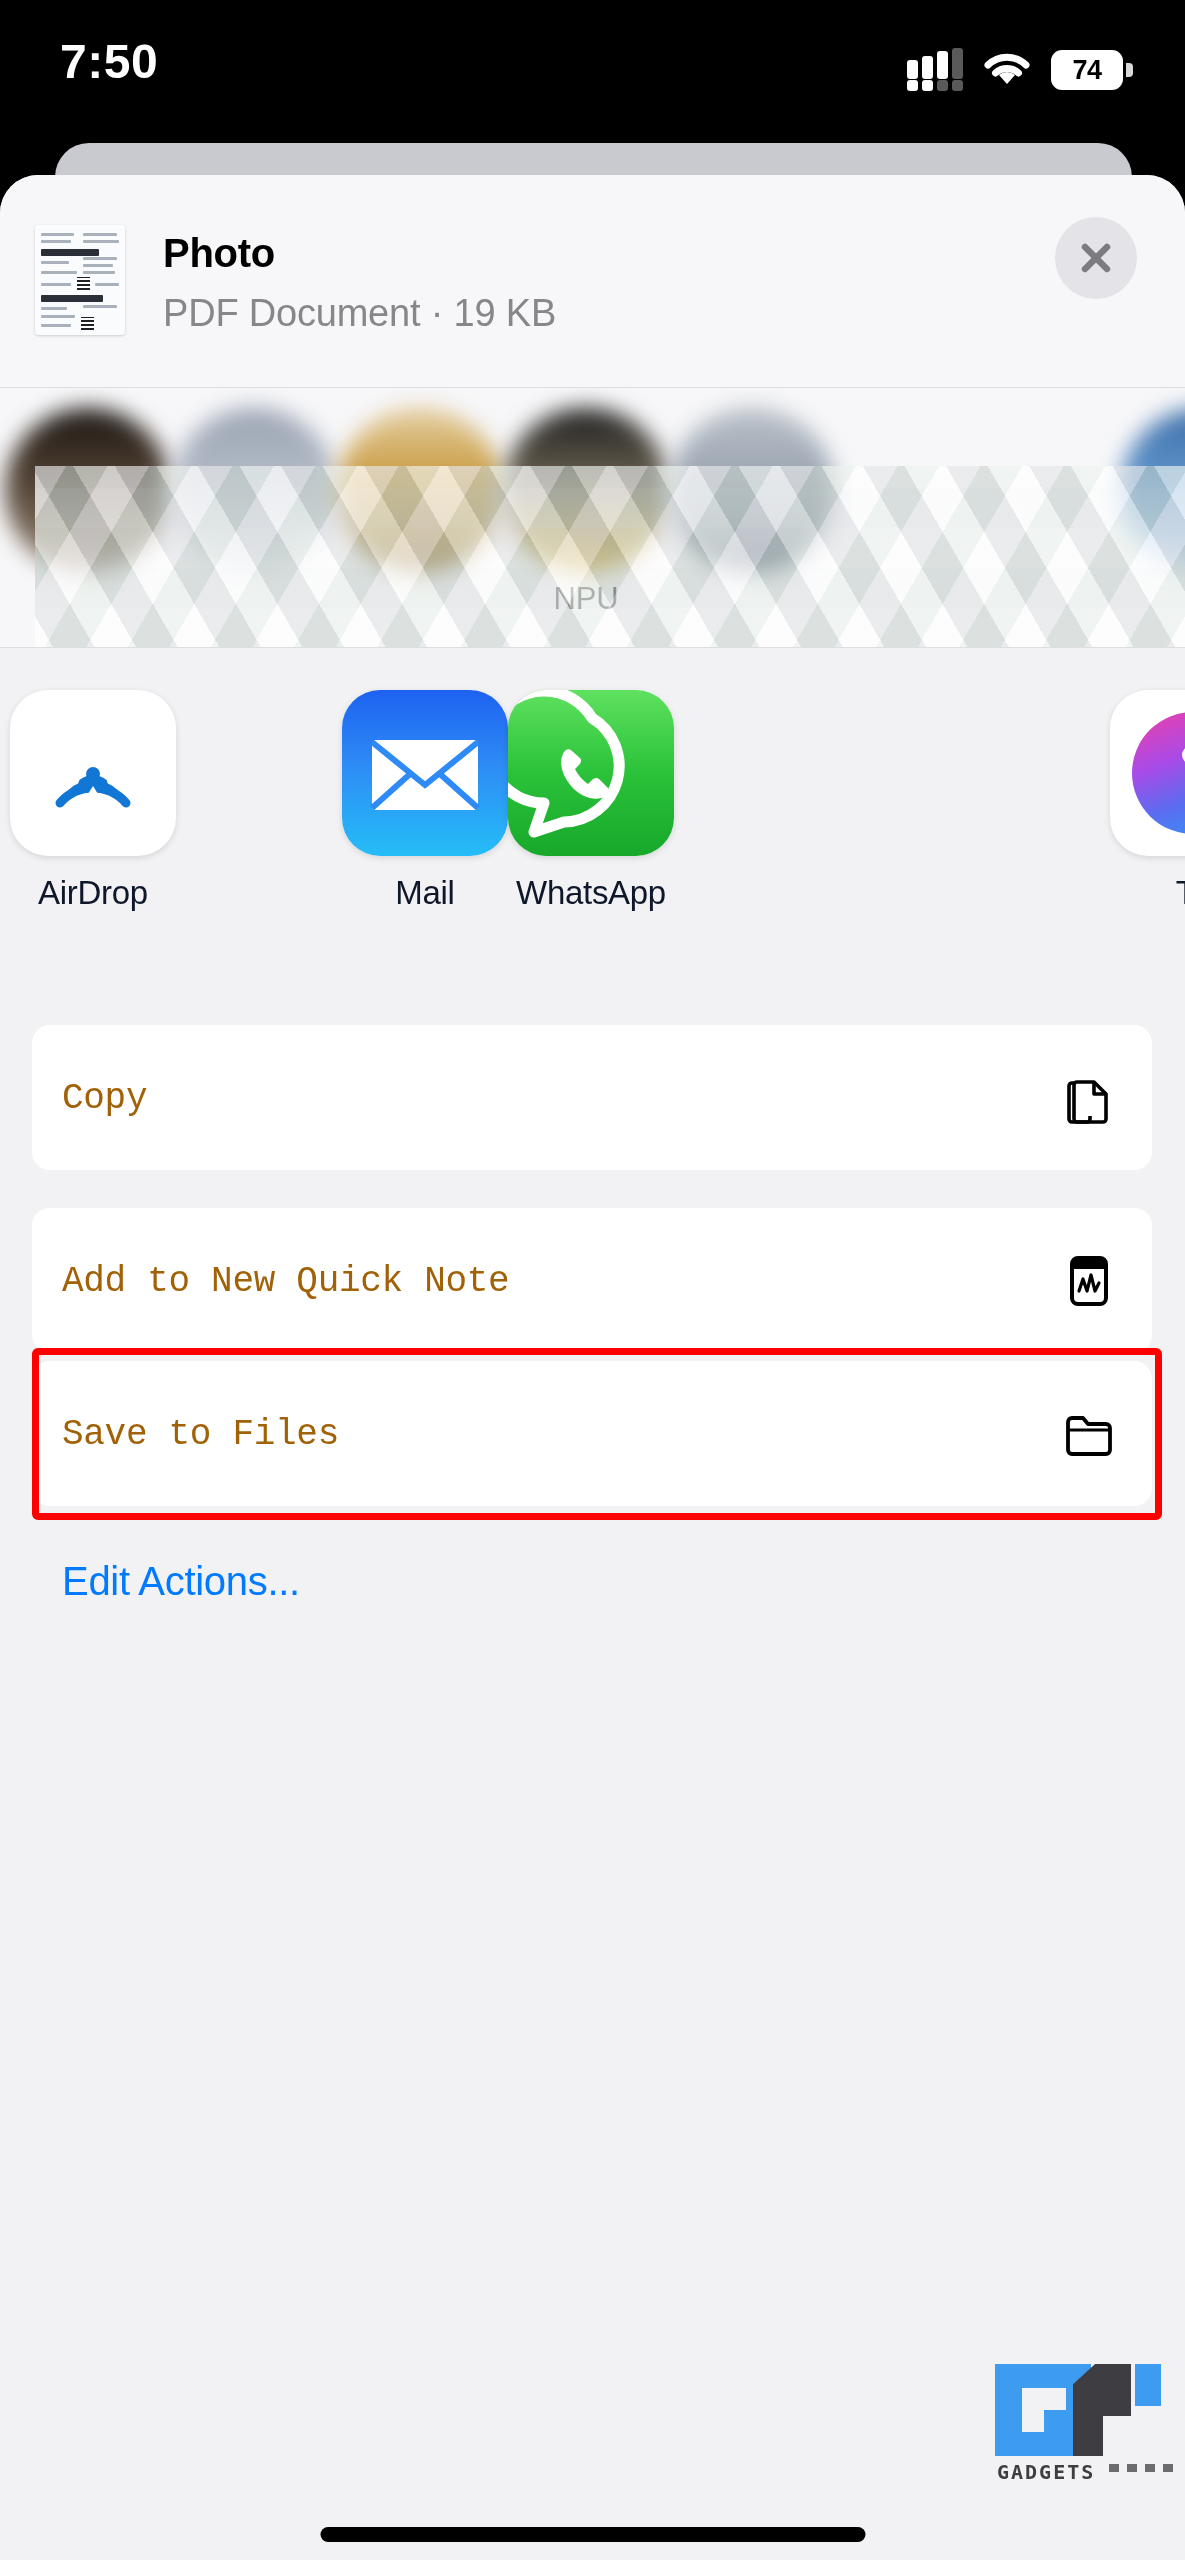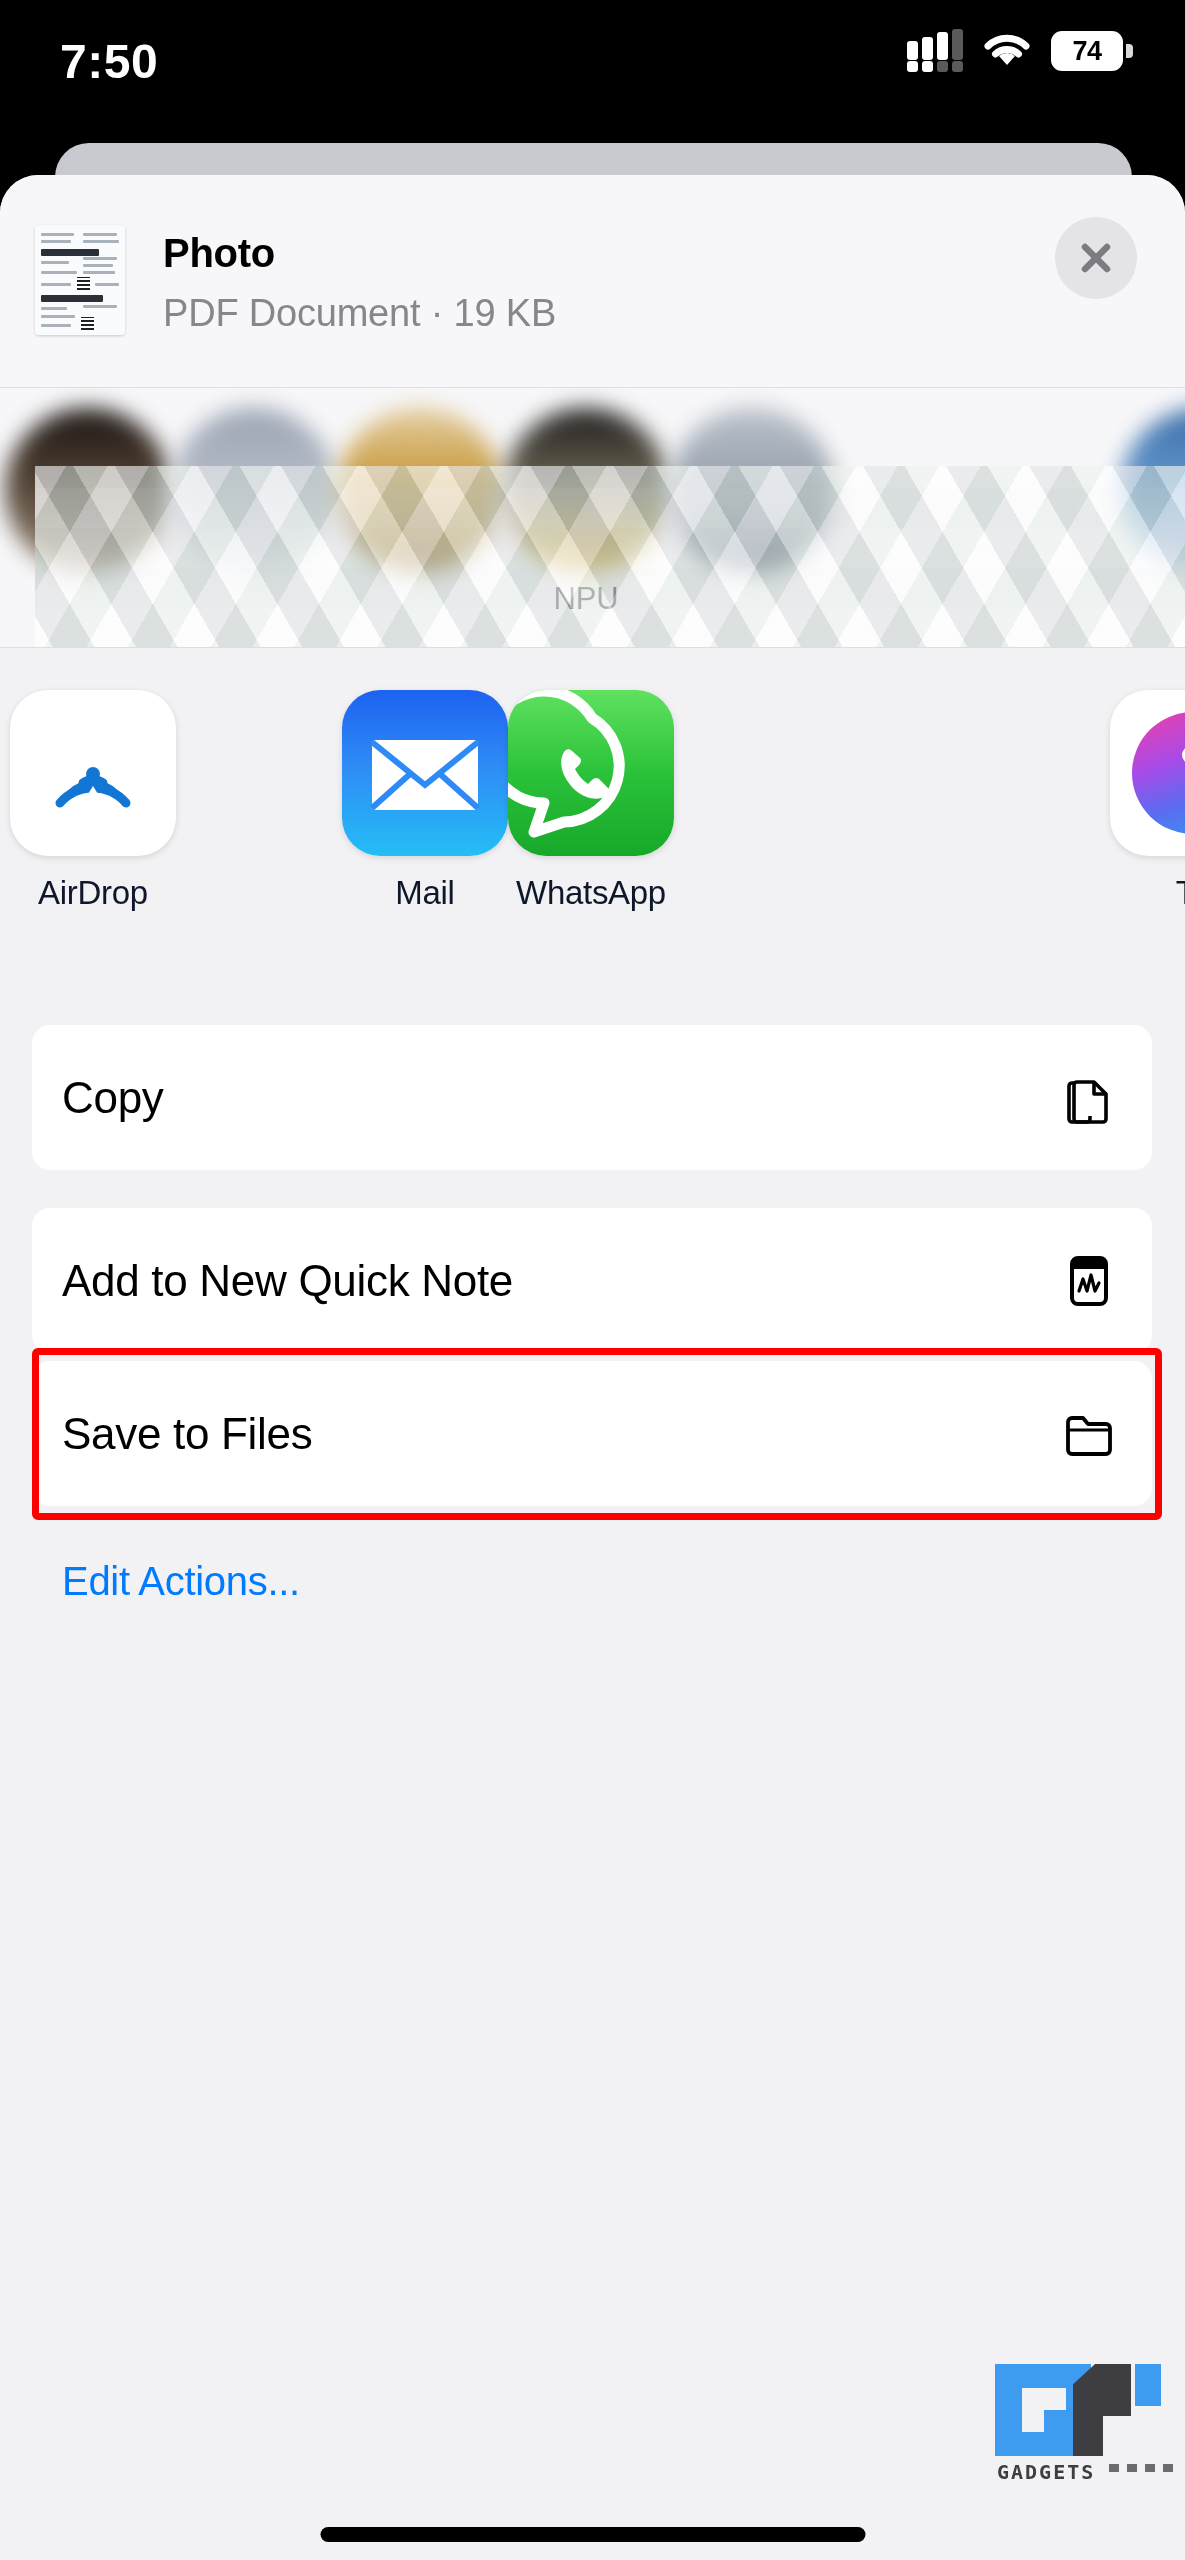--- a/index.html
+++ b/index.html
@@ -14,21 +14,21 @@
   
   .statusbar {
     position:absolute; left:0; top:0; width:1185px; height:130px;
     color:#fff;
   }
   .sb-time {
     position:absolute; left:60px; top:34px;
     font-size:48px; font-weight:600; letter-spacing:0.5px;
   }
   .sb-right {
-    position:absolute; right:52px; top:29px;
+    position:absolute; right:52px; top:48px;
     display:flex; align-items:center; gap:18px;margin-left:30px;
   }
   
   .sig { position:relative; width:56px; height:44px; }
   .sig .bar { position:absolute; width:11px; background:#fff; border-radius:3px; }
   .sig .bar.dim { background:#5a5a5a; }
   .sig .r1 { top:2px; }
   .sig .r2 { bottom:1px; height:11px; }
 
   .wifi { position:relative; width:52px; height:40px; }
@@ -157,21 +157,21 @@
   .actions { position:relative; background:#f2f2f4; }
   .act-card {
     position:absolute; left:32px; width:1120px; background:#fff;
     border-radius:18px;
   }
   .act-row {
     position:relative; height:100%;
   }
   .act-label {
     position:absolute; left:30px; top:50%; transform:translateY(-50%);
-    font-size:44px; color:#000000; letter-spacing:-0.3px;
+    font-size:36px; color:#a16207; letter-spacing:-0.3px;font-family:Liberation Mono, monospace;
   }
   .act-icon {
     position:absolute; right:32px; top:50%; transform:translateY(-50%);
     width:62px; height:62px; display:flex; align-items:center; justify-content:center;
   }
   .highlight-box {
     position:absolute; left:32px; border:7px solid #FF0000; border-radius:6px;
     pointer-events:none;
   }
   .edit-actions {

